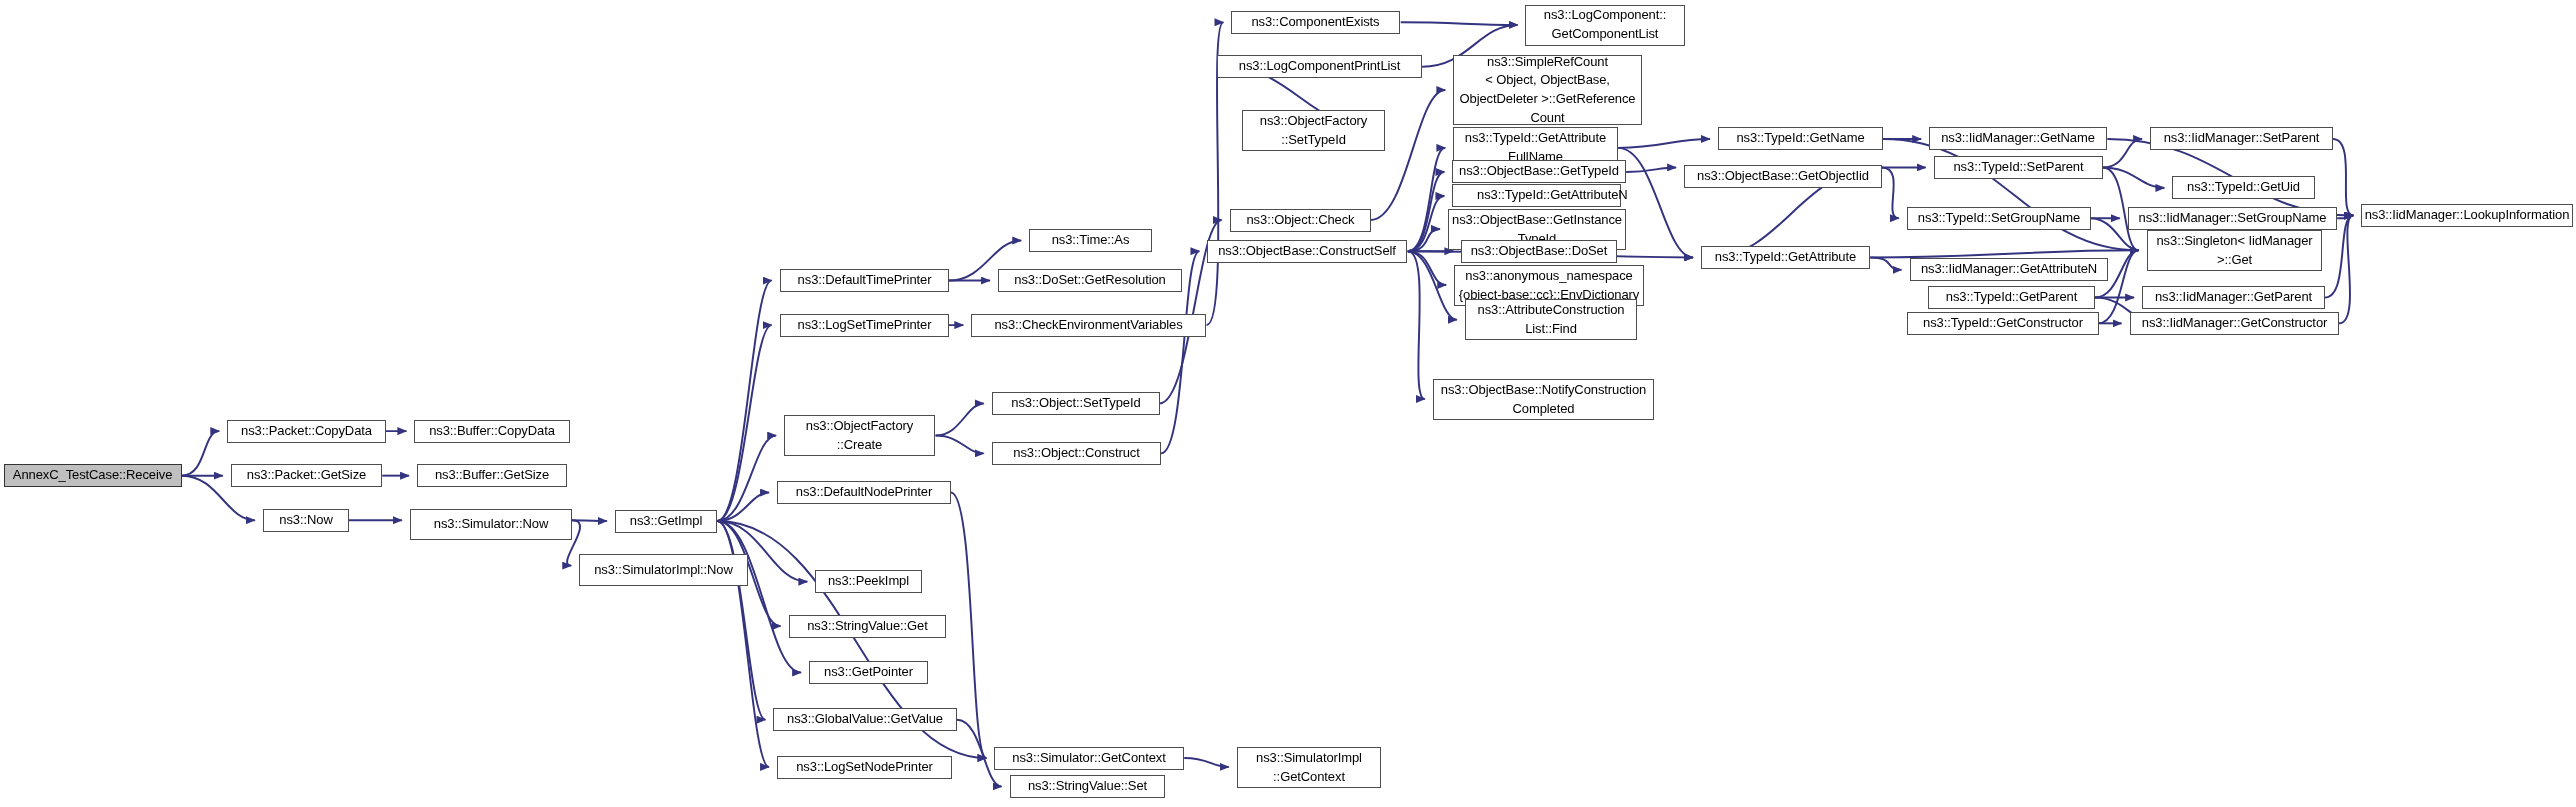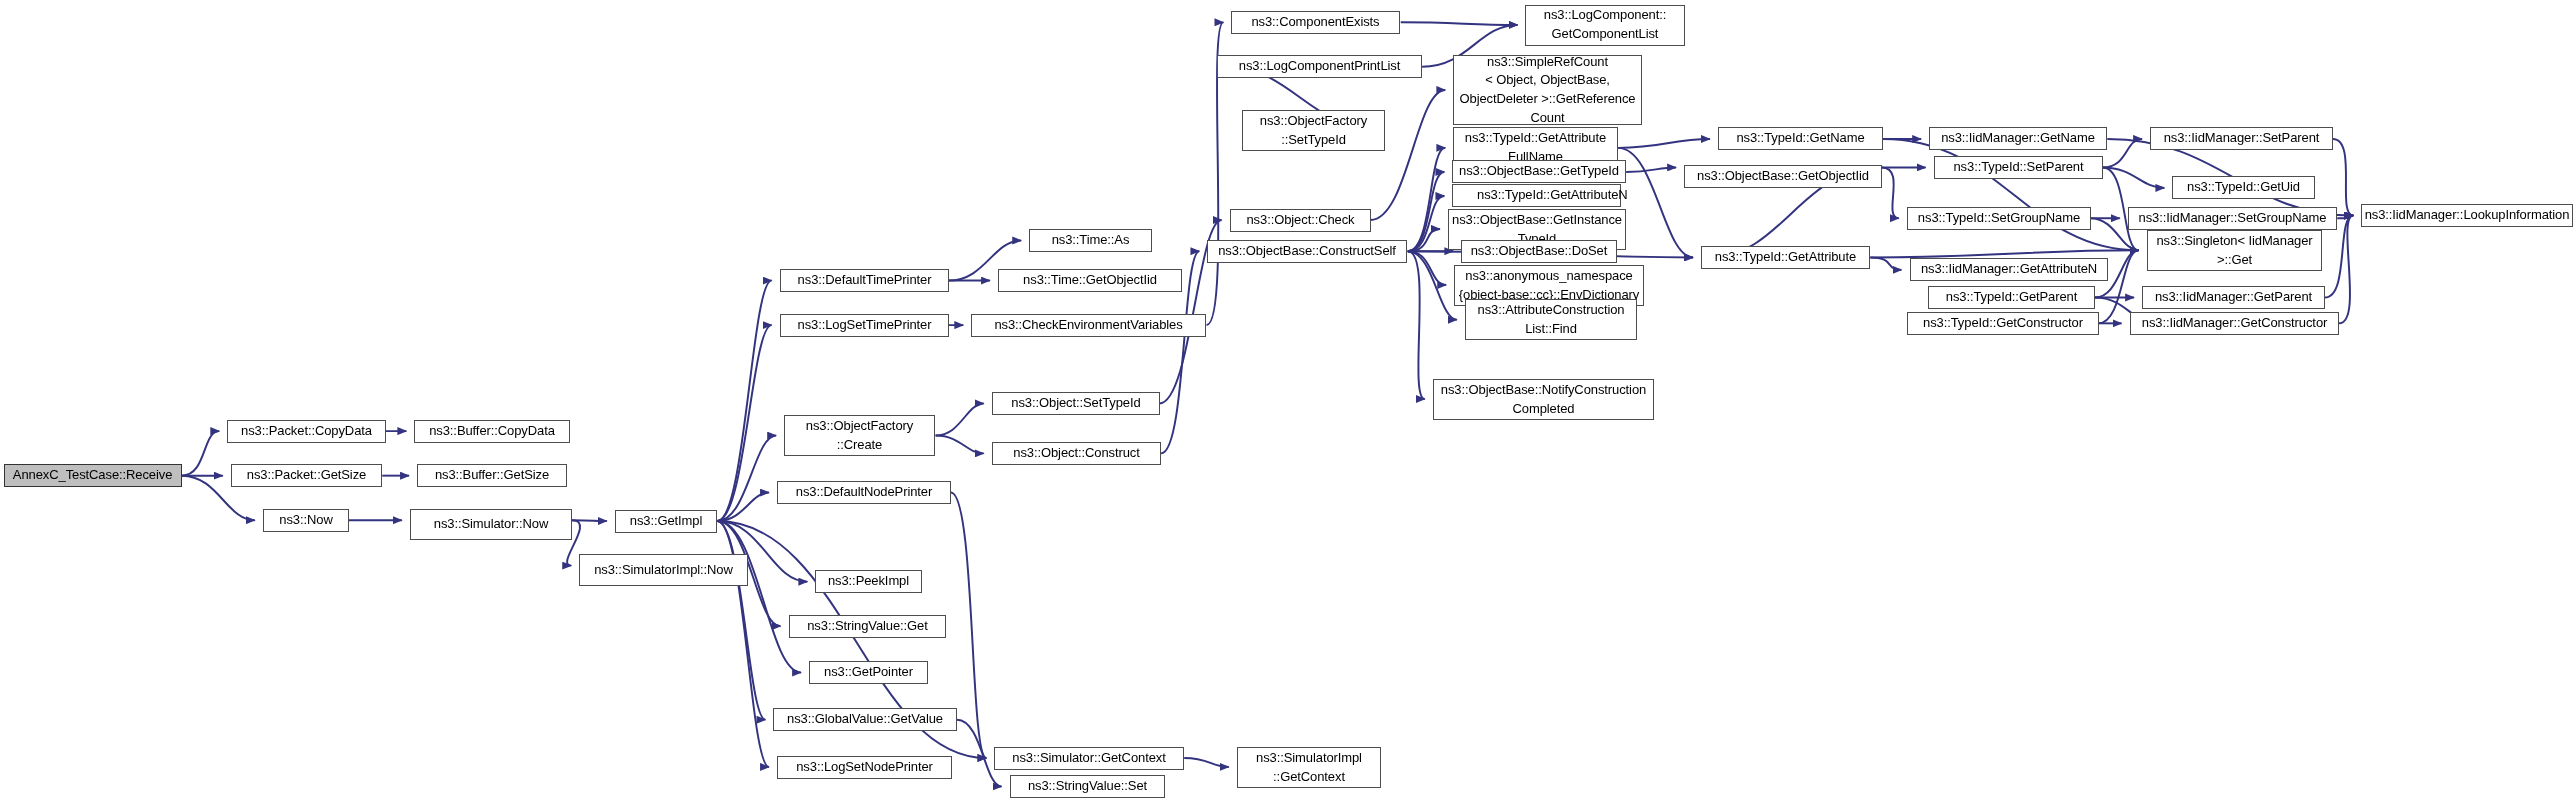--- a/index.html
+++ b/index.html
@@ -134,21 +134,21 @@
     <div class="gnode" style="left: 227px; top: 420px; width: 159px; height: 23px;"><span class="lbl">ns3::Packet::CopyData</span></div>
     <div class="gnode" style="left: 414px; top: 420px; width: 156px; height: 23px;"><span class="lbl">ns3::Buffer::CopyData</span></div>
     <div class="gnode" style="left: 231px; top: 464px; width: 151px; height: 23px;"><span class="lbl">ns3::Packet::GetSize</span></div>
     <div class="gnode" style="left: 417px; top: 464px; width: 150px; height: 23px;"><span class="lbl">ns3::Buffer::GetSize</span></div>
     <div class="gnode" style="left: 263px; top: 509px; width: 86px; height: 23px;"><span class="lbl">ns3::Now</span></div>
     <div class="gnode" style="left: 410px; top: 509px; width: 162px; height: 31px;"><span class="lbl">ns3::Simulator::Now</span></div>
     <div class="gnode" style="left: 579px; top: 554px; width: 169px; height: 32px;"><span class="lbl">ns3::SimulatorImpl::Now</span></div>
     <div class="gnode" style="left: 615px; top: 510px; width: 102px; height: 23px;"><span class="lbl">ns3::GetImpl</span></div>
     <div class="gnode" style="left: 780px; top: 269px; width: 169px; height: 23px;"><span class="lbl">ns3::DefaultTimePrinter</span></div>
     <div class="gnode" style="left: 1029px; top: 229px; width: 123px; height: 23px;"><span class="lbl">ns3::Time::As</span></div>
-    <div class="gnode" style="left: 998px; top: 269px; width: 184px; height: 23px;"><span class="lbl">ns3::Time::GetObjectIid</span></div>
+    <div class="gnode" style="left: 998px; top: 269px; width: 184px; height: 23px;"><span class="lbl">ns3::DoSet::GetResolution</span></div>
     <div class="gnode" style="left: 780px; top: 314px; width: 169px; height: 23px;"><span class="lbl">ns3::LogSetTimePrinter</span></div>
     <div class="gnode" style="left: 971px; top: 314px; width: 235px; height: 23px;"><span class="lbl">ns3::CheckEnvironmentVariables</span></div>
     <div class="gnode" style="left: 784px; top: 415px; width: 151px; height: 41px;"><span class="lbl">ns3::ObjectFactory
 ::Create</span></div>
     <div class="gnode" style="left: 992px; top: 392px; width: 168px; height: 23px;"><span class="lbl">ns3::Object::SetTypeId</span></div>
     <div class="gnode" style="left: 992px; top: 442px; width: 169px; height: 23px;"><span class="lbl">ns3::Object::Construct</span></div>
     <div class="gnode" style="left: 777px; top: 481px; width: 174px; height: 23px;"><span class="lbl">ns3::DefaultNodePrinter</span></div>
     <div class="gnode" style="left: 815px; top: 570px; width: 107px; height: 23px;"><span class="lbl">ns3::PeekImpl</span></div>
     <div class="gnode" style="left: 789px; top: 615px; width: 157px; height: 23px;"><span class="lbl">ns3::StringValue::Get</span></div>
     <div class="gnode" style="left: 809px; top: 661px; width: 119px; height: 23px;"><span class="lbl">ns3::GetPointer</span></div>

